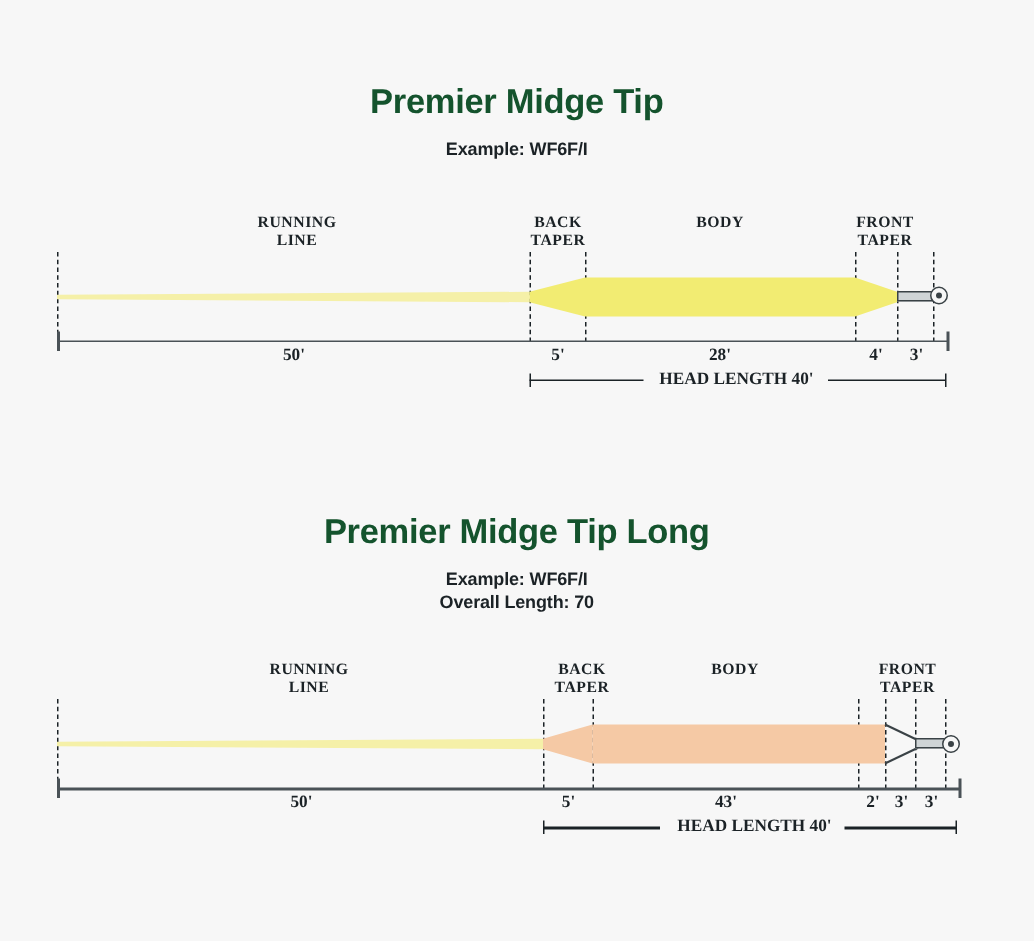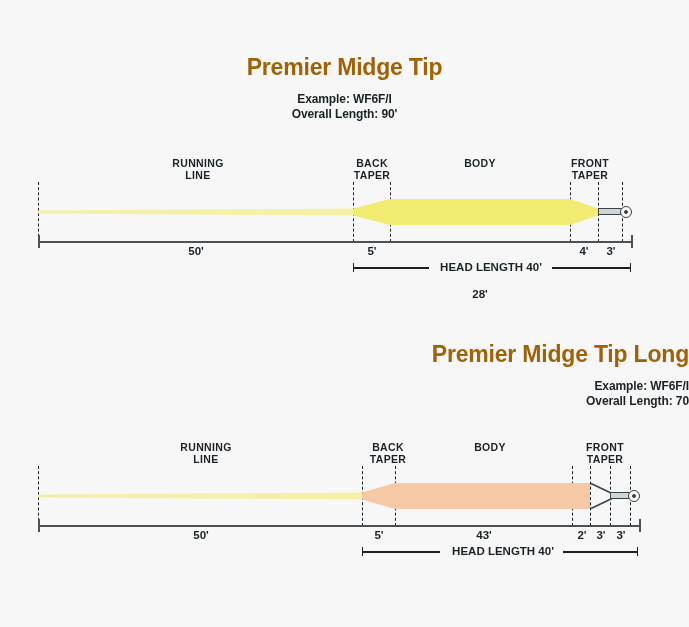--- a/index.html
+++ b/index.html
@@ -11,32 +11,32 @@
     overflow:hidden;
     position:relative;
   }
   .diagram{position:absolute;left:0;width:689px;}
   #diagram-1{top:0;height:313px;}
   #diagram-2{top:313px;height:314px;}
 
   .titles{text-align:center;}
   .title-main{
     font-size:23px;font-weight:bold;letter-spacing:-0.2px;
-    line-height:1.0;margin:0;color:#a16207;
+    line-height:1.0;margin:0;color:#14532d;
   }
   .title-sub{
     font-size:12px;font-weight:bold;line-height:1.22;
     margin:0;color:#1b2226;letter-spacing:-0.1px;
   }
   #diagram-1 .titles{padding-top:56px;}
   #diagram-1 .title-main{margin-bottom:13px;}
-  #diagram-2 .titles{padding-top:30px;text-align:right;}
+  #diagram-2 .titles{padding-top:30px;}
   #diagram-2 .title-main{margin-bottom:13px;}
 
-  .plot{position:relative;width:689px;}
+  .plot{position:relative;width:689px;font-family:Liberation Serif, serif;}
   #plot-1{height:125px;margin-top:28px;}
   #plot-2{height:125px;margin-top:25px;}
 
   .seg-label{
     position:absolute;
     font-size:10.5px;font-weight:bold;
     letter-spacing:0.35px;
     text-align:center;
     line-height:12px;
     color:#1b2226;
@@ -79,21 +79,20 @@
   svg.shape{position:absolute;left:0;top:0;overflow:visible;}
 </style>
 </head>
 <body>
 
 <div class="diagram" id="diagram-1">
 
   <div class="titles">
     <div class="title-main">Premier Midge Tip</div>
     <div class="title-sub">Example: WF6F/I</div>
-    <div class="title-sub">Overall Length: 90'</div>
   </div>
 
   <div class="plot" id="plot-1">
 
     <div class="seg-label" style="left:150px;top:8px;width:96px;">RUNNING
 LINE</div>
     <div class="seg-label" style="left:327px;top:8px;width:90px;">BACK
 TAPER</div>
     <div class="seg-label" style="left:430px;top:8px;width:100px;">BODY</div>
     <div class="seg-label" style="left:551px;top:8px;width:78px;">FRONT
@@ -120,21 +119,21 @@
     <div class="tip-bar" style="left:598px;top:59px;width:26px;height:7px;"></div>
     <div class="tip-loop" style="left:620px;top:56.5px;width:12px;height:12px;"></div>
     <div class="tip-loop-inner" style="left:624px;top:60.5px;width:4px;height:4px;"></div>
 
     <div class="axis" style="left:38px;top:92px;width:594px;"></div>
     <div class="axis-tick" style="left:38px; top:86px;height:13px;"></div>
     <div class="axis-tick" style="left:631px;top:86px;height:13px;"></div>
 
     <div class="dim-label" style="left:150px;top:96px;width:92px;">50'</div>
     <div class="dim-label" style="left:346px;top:96px;width:52px;">5'</div>
-    <div class="dim-label" style="left:430px;top:96px;width:100px;margin-top:43px;">28'</div>
+    <div class="dim-label" style="left:430px;top:96px;width:100px;">28'</div>
     <div class="dim-label" style="left:558px;top:96px;width:52px;">4'</div>
     <div class="dim-label" style="left:585px;top:96px;width:52px;">3'</div>
 
     <div class="head-row" style="left:0;top:112px;width:689px;">
       <div class="head-cap" style="left:353px;"></div>
       <div class="head-line" style="left:353px;width:76px;"></div>
       <div class="head-text" style="left:418px;width:146px;">HEAD LENGTH 40'</div>
       <div class="head-line" style="left:552px;width:78px;"></div>
       <div class="head-cap" style="left:630px;"></div>
     </div>

